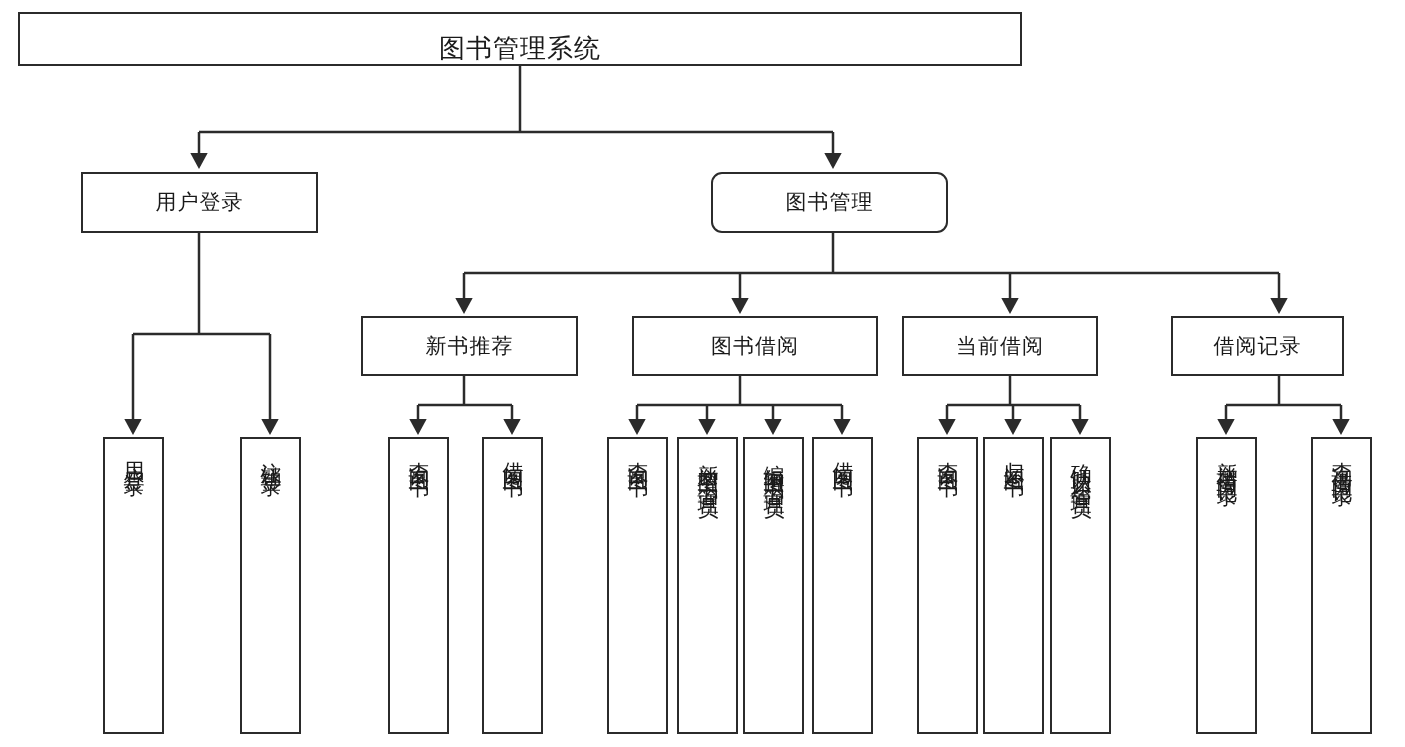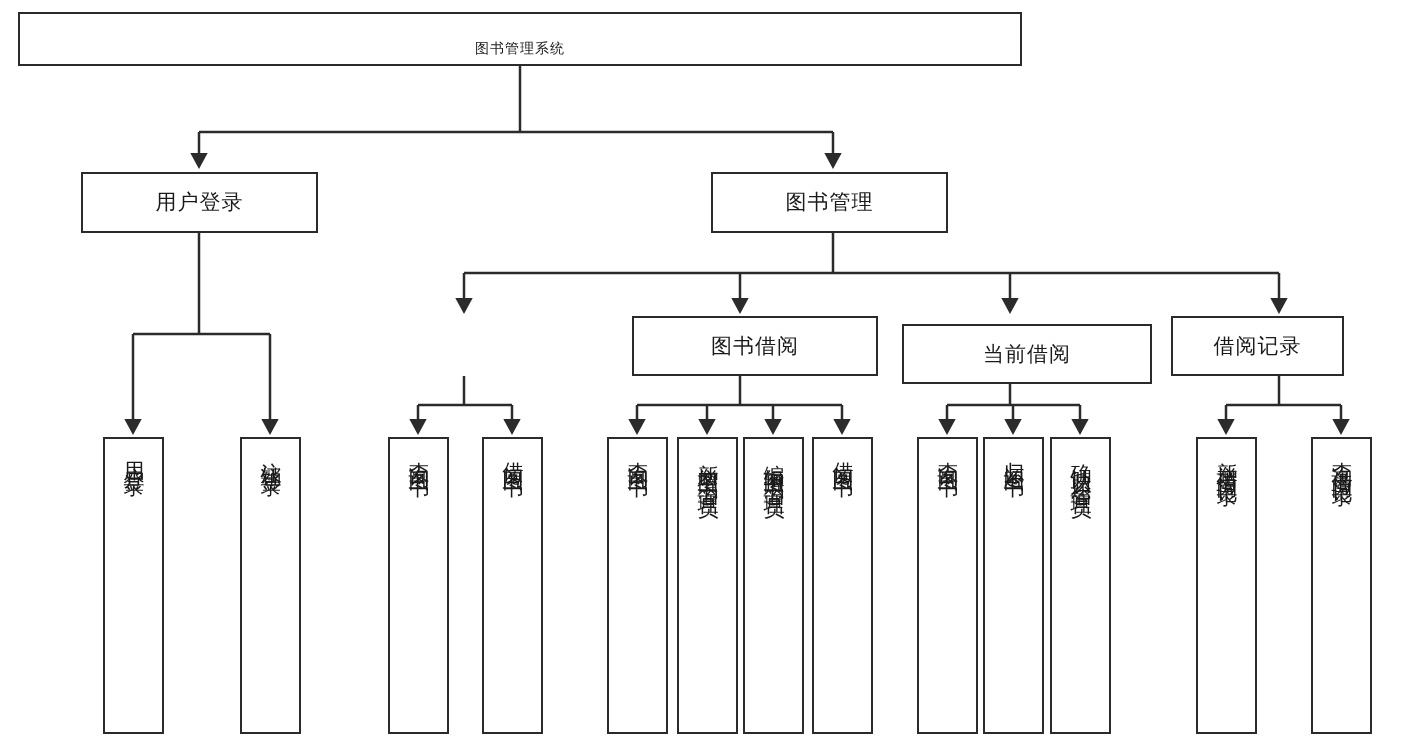--- a/index.html
+++ b/index.html
@@ -40,21 +40,21 @@
     text-align: center;
     line-height: 1.18;
   }
   
   .node.horiz .label {
     font-size: 21px;
     letter-spacing: 1px;
     white-space: nowrap;
   }
   .node.root .label {
-    font-size: 14px;
+    font-size: 26px;
     margin-top: 19px;
   }
   
   .node.vert {
     align-items: flex-start;
     justify-content: center;
     padding-top: 6px;
   }
   .node.vert .label {
     writing-mode: vertical-rl;
@@ -133,28 +133,31 @@
     </g>
   </svg>
 
   <div class="node horiz root" style="left:18px; top:12px; width:1004px; height:54px;">
     <span class="label">图书管理系统</span>
   </div>
 
   <div class="node horiz" style="left:81px; top:172px; width:237px; height:61px;">
     <span class="label">用户登录</span>
   </div>
-  <div class="node horiz" style="left:711px; top:172px; width:237px; height:61px;">
+  <div class="node horiz" style="left:711px; top:172px; width:237px; height:61px;border-radius:11px;">
     <span class="label">图书管理</span>
   </div>
 
+  <div class="node horiz" style="left:361px; top:316px; width:217px; height:60px;">
+    <span class="label">新书推荐</span>
+  </div>
   <div class="node horiz" style="left:632px; top:316px; width:246px; height:60px;">
     <span class="label">图书借阅</span>
   </div>
-  <div class="node horiz" style="left:902px; top:316px; width:250px; height:60px;margin-top:8px;">
+  <div class="node horiz" style="left:902px; top:316px; width:196px; height:60px;">
     <span class="label">当前借阅</span>
   </div>
   <div class="node horiz" style="left:1171px; top:316px; width:173px; height:60px;">
     <span class="label">借阅记录</span>
   </div>
 
   <div class="node vert" style="left:103px; top:437px; width:61px; height:297px;">
     <span class="label">用户登录</span>
   </div>
   <div class="node vert" style="left:240px; top:437px; width:61px; height:297px;">

